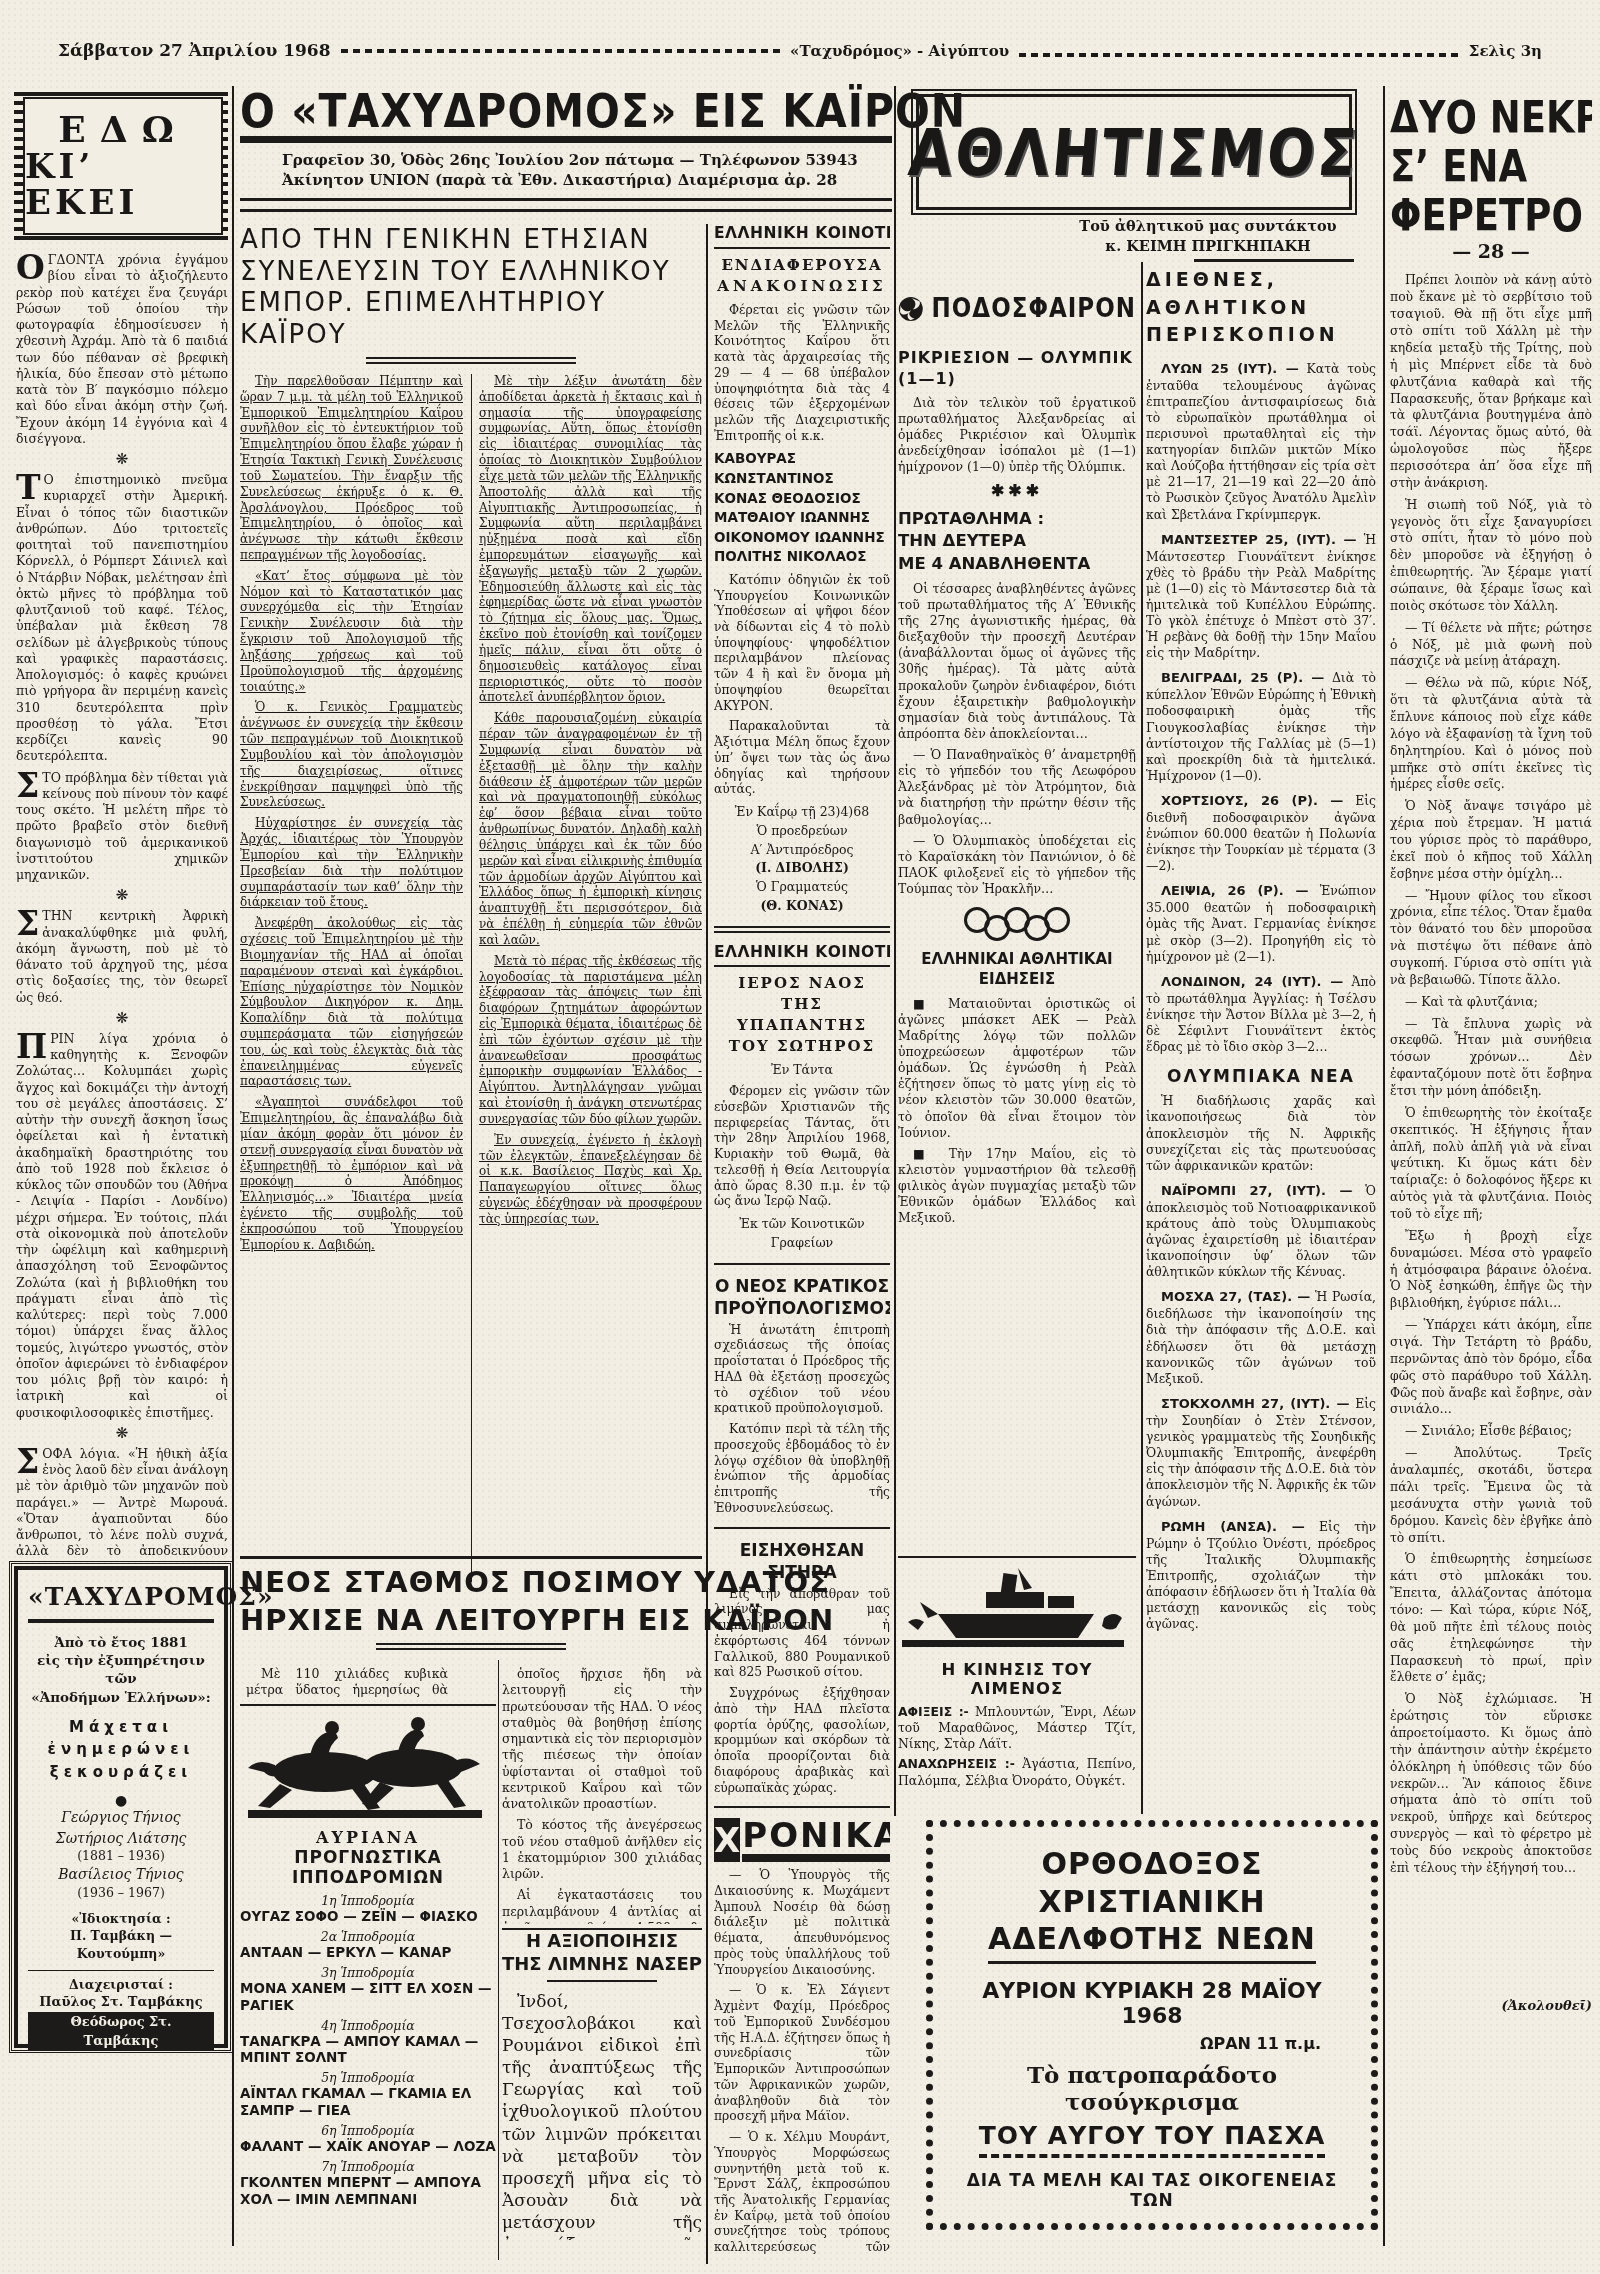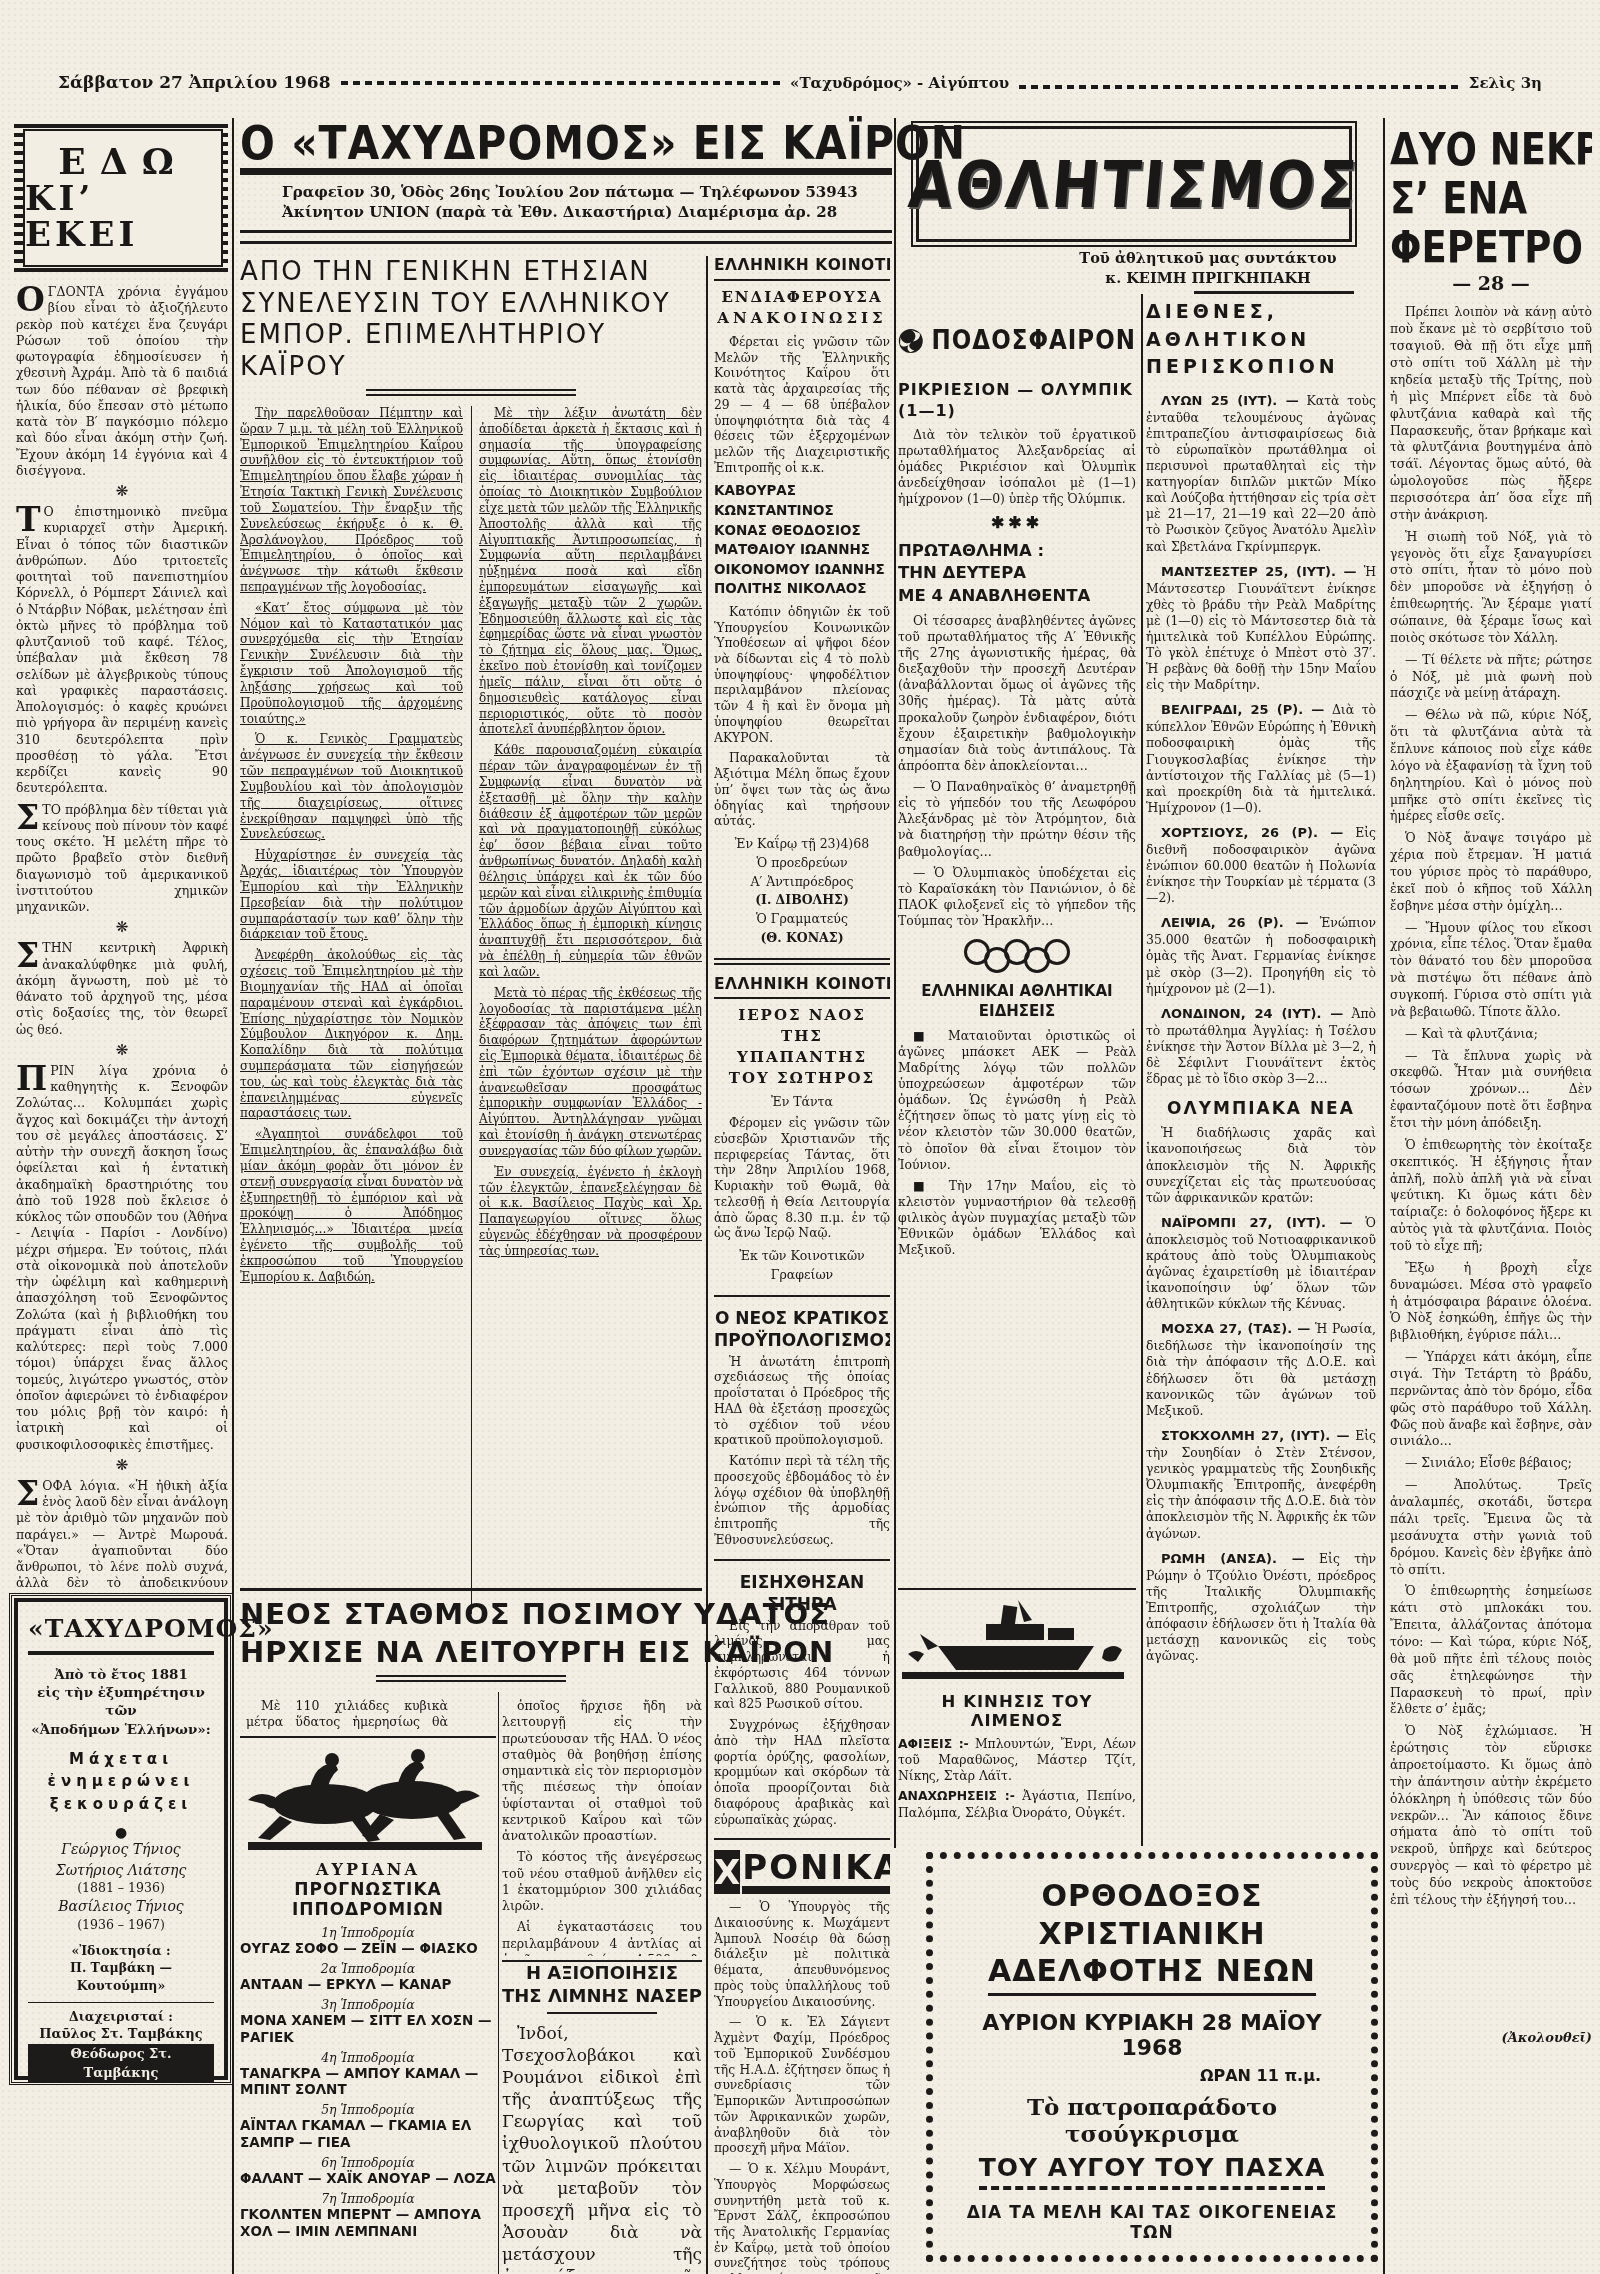--- a/index.html
+++ b/index.html
@@ -4,21 +4,21 @@
 <style>
   html,body{margin:0;padding:0;}
   body{background:#cfccc2;}
   #page{
     position:relative;width:1600px;height:2274px;margin:0 auto;
     background:#f2eee3;color:#191817;overflow:hidden;
     background-image:radial-gradient(rgba(40,35,25,.05) 1px, transparent 1px);
     background-size:6px 6px;
     font-family:"DejaVu Serif","Liberation Serif",serif;
   }
-  .abs{position:absolute;margin-top:32px;}
+  .abs{position:absolute;}
   .nooverflow{overflow:hidden;}
   
   #topbar{left:58px;top:40px;width:1484px;display:flex;align-items:flex-end;gap:10px;
     font-weight:bold;font-size:17px;}
   .dotfill{flex:1;height:10px;margin-bottom:3px;
     background:repeating-linear-gradient(90deg,#1a1a1a 0 7px,transparent 7px 12px);
     background-size:100% 4px;background-position:0 2px;background-repeat:no-repeat;}
   .dotfill.thin{height:6px;}
   #topbar .mast{font-size:15px;white-space:nowrap;}
   #topbar .pageno{font-size:15px;white-space:nowrap;}

